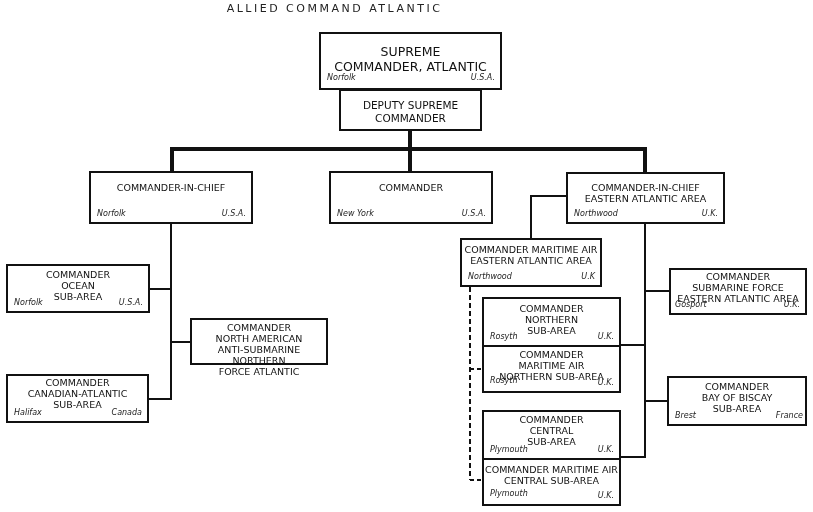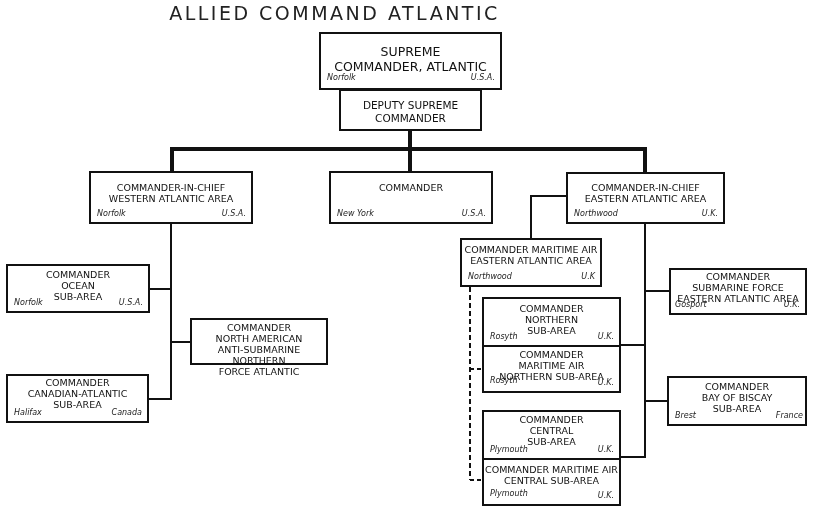--- a/index.html
+++ b/index.html
@@ -1,19 +1,19 @@
 <!DOCTYPE html>
 <html><head>
 <meta charset="utf-8">
 <style>
   html, body { margin: 0; padding: 0; background: #ffffff; }
   body { width: 813px; height: 512px; position: relative; overflow: hidden;
          font-family: "DejaVu Sans", sans-serif; color: #111; }
   .title { position: absolute; left: 0; top: 2px; width: 669px; text-align: center;
-           font-size: 19px; letter-spacing: 2.5px; color: #222; }
+           font-size: 11px; letter-spacing: 2.5px; color: #222; }
   .box { position: absolute; box-sizing: border-box; border: 2px solid #111; background: #fff;
          text-align: center; font-size: 9.5px; line-height: 11px; }
   .box.big { border-width: 2.5px; }
   .box .t { display: block; }
   .box .loc, .box .ctry { position: absolute; bottom: 3px; font-style: italic; font-size: 8px; color: #222; }
   .box .loc { left: 6px; }
   .box .ctry { right: 5px; }
   svg.conn { position: absolute; left: 0; top: 0; }
 </style>
 </head>
@@ -55,21 +55,20 @@
   <span class="ctry">U.S.A.</span>
 </div>
 
 <div class="box big" style="left:339px;top:89px;width:143px;height:42px;font-size:10.5px;line-height:13px;padding-top:8px;">
   <span class="t">DEPUTY SUPREME</span>
   <span class="t">COMMANDER</span>
 </div>
 
 <div class="box" style="left:89px;top:171px;width:164px;height:53px;padding-top:9px;">
   <span class="t">COMMANDER-IN-CHIEF</span>
-  <span class="t">WESTERN ATLANTIC AREA</span>
   <span class="loc">Norfolk</span>
   <span class="ctry">U.S.A.</span>
 </div>
 
 <div class="box" style="left:329px;top:171px;width:164px;height:53px;padding-top:9px;">
   <span class="t">COMMANDER</span>
   <span class="loc">New York</span>
   <span class="ctry">U.S.A.</span>
 </div>
 

